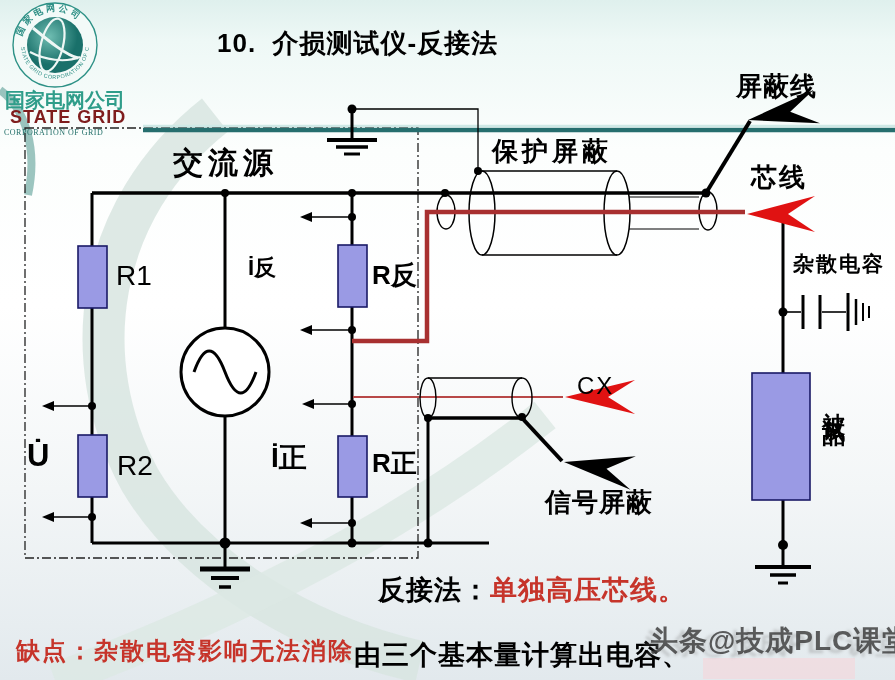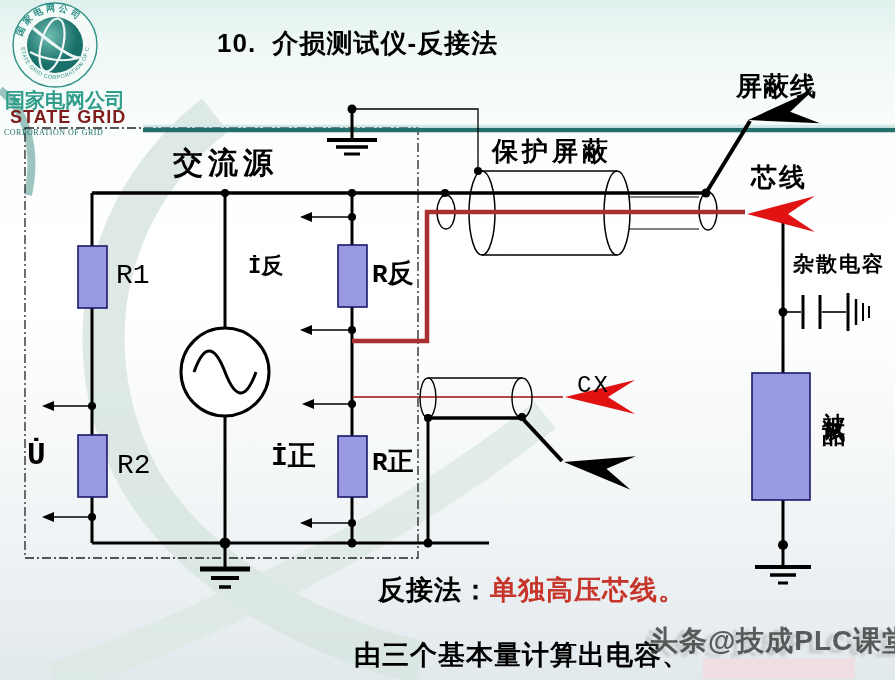--- a/index.html
+++ b/index.html
@@ -3,21 +3,21 @@
 <meta charset="utf-8">
 <style>
   html,body{margin:0;padding:0;}
   body{width:895px;height:680px;overflow:hidden;position:relative;
        font-family:"Liberation Sans", sans-serif;
        background:linear-gradient(180deg,#dff0ed 0%,#eef8f6 6%,#fcfefd 22%,#ffffff 45%,#f3f6f7 72%,#e7edf0 92%,#e2e9ed 100%);}
   #stage{position:absolute;left:0;top:0;width:895px;height:680px;}
   svg.layer{position:absolute;left:0;top:0;}
   .lbl{position:absolute;color:#000;line-height:1.05;white-space:nowrap;}
   .cjk{font-weight:bold;}
-  .serif{font-family:Liberation Mono, monospace;}
+  .serif{font-family:Liberation Sans, sans-serif;}
   #title{left:217px;top:30px;font-size:26px;font-weight:bold;letter-spacing:1px;white-space:pre;}
   #ac-source{left:173px;top:147px;font-size:30px;letter-spacing:5px;}
   #protective-shield{left:492px;top:138px;font-size:26px;letter-spacing:4px;}
   #shield-wire{left:736px;top:73px;font-size:26px;letter-spacing:1px;}
   #core-wire{left:751px;top:164px;font-size:26px;letter-spacing:2px;}
   #stray-cap{left:793px;top:253px;font-size:21px;font-weight:bold;letter-spacing:2px;}
   #test-object{left:822px;top:394px;font-size:23px;font-weight:bold;writing-mode:vertical-rl;letter-spacing:6px;}
   #cx-label{left:577px;top:349px;font-size:24px;letter-spacing:2px;margin-top:24px;}
   #signal-shield{left:545px;top:489px;font-size:26px;letter-spacing:1px;}
   #r1-label{left:116px;top:261px;font-size:28px;}
@@ -227,28 +227,30 @@
 
   <div class="lbl" id="title">10.  介损测试仪-反接法</div>
 
   <div class="lbl cjk" id="ac-source">交流源</div>
   <div class="lbl cjk" id="protective-shield">保护屏蔽</div>
   <div class="lbl cjk" id="shield-wire">屏蔽线</div>
   <div class="lbl cjk" id="core-wire">芯线</div>
   <div class="lbl" id="stray-cap">杂散电容</div>
   <div class="lbl" id="test-object">被试品</div>
   <div class="lbl serif" id="cx-label">CX</div>
+  <div class="lbl cjk" id="signal-shield">信号屏蔽</div>
 
   <div class="lbl serif" id="r1-label">R1</div>
   <div class="lbl serif" id="r2-label">R2</div>
   <div class="lbl serif" id="r-rev-label">R反</div>
   <div class="lbl serif" id="r-fwd-label">R正</div>
   <div class="lbl serif" id="i-rev-label">İ反</div>
   <div class="lbl serif" id="i-fwd-label">İ正</div>
   <div class="lbl serif" id="u-label">U̇</div>
 
   <div class="lbl note" id="note1"><span>反接法：</span><span class="red">单独高压芯线。</span></div>
   <div class="lbl note" id="note3">由三个基本量计算出电容、</div>
+  <div class="lbl red" id="drawback">缺点：杂散电容影响无法消除</div>
 
   <div id="wm-patch"></div>
   <div class="lbl" id="watermark">头条@技成PLC课堂</div>
 
 </div>
 
 </body></html>

